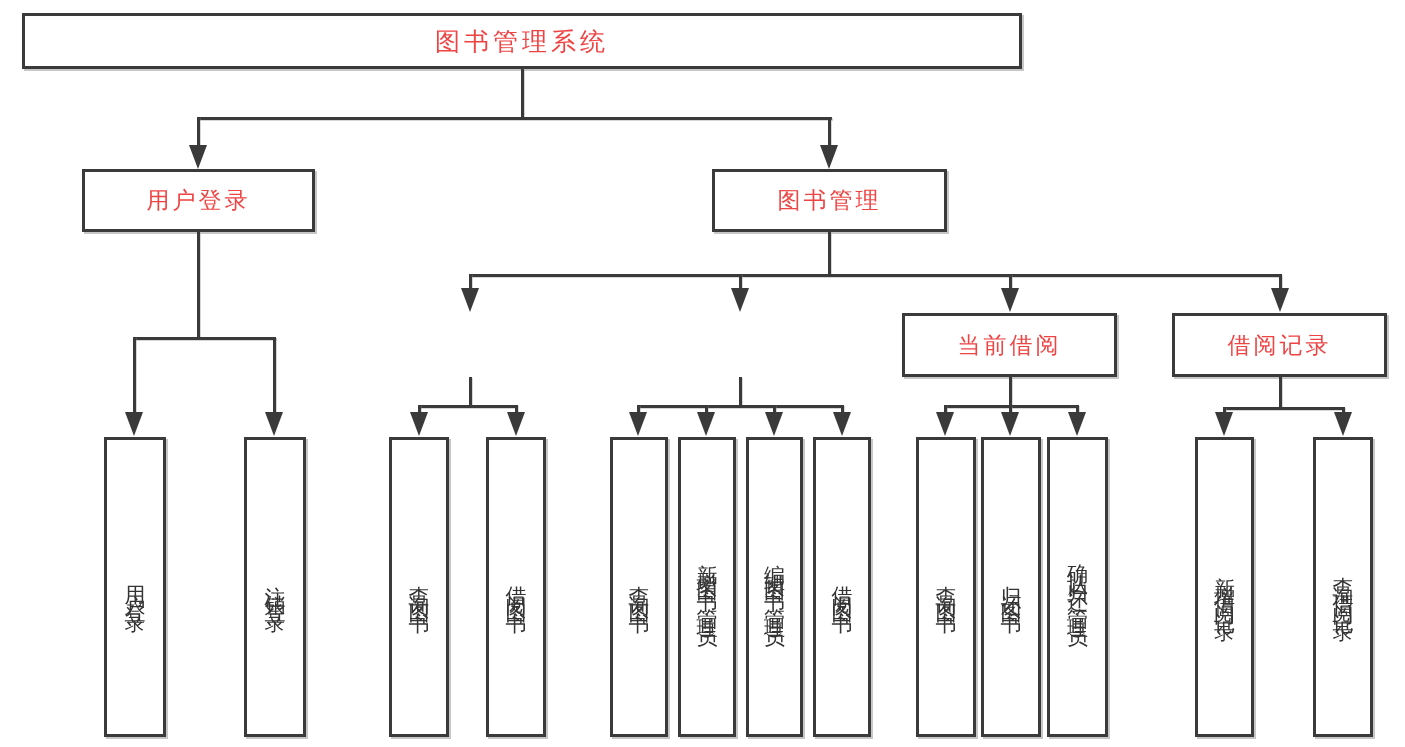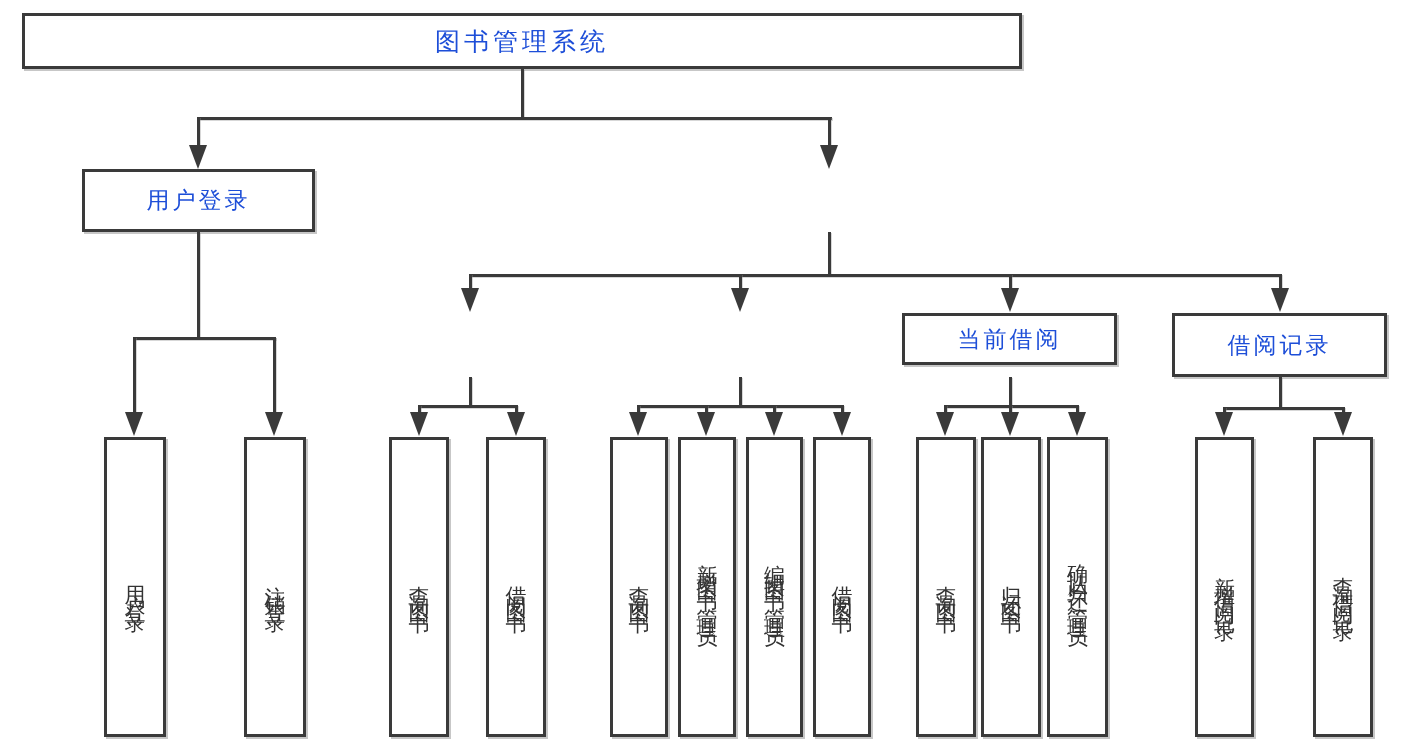--- a/index.html
+++ b/index.html
@@ -20,21 +20,21 @@
     display: flex;
     align-items: center;
     justify-content: center;
     color: #333333;
     box-shadow: 2px 2px 0 rgba(130,130,130,0.45);
   }
   .h-label {
     font-size: 23px;
     letter-spacing: 3px;
     white-space: nowrap;
-    color: #1d4ed8;
+    color: #ef4444;
     text-align: center;
   }
   .root-label { font-size: 25px; letter-spacing: 4px; }
   .v-label {
     writing-mode: vertical-rl;
     font-size: 21px;
     letter-spacing: 9px;
     color: #333333;
     white-space: nowrap;
   }
@@ -70,40 +70,43 @@
   <div class="vline" style="left:521px; top:69px; height:48px;"></div>
   <div class="hline" style="left:197px; top:117px; width:635px;"></div>
   <div class="vline" style="left:197px; top:117px; height:31px;"></div>
   <div class="arrow" style="left:189px; top:145px;"></div>
   <div class="vline" style="left:828px; top:117px; height:31px;"></div>
   <div class="arrow" style="left:820px; top:145px;"></div>
 
   <div class="box" style="left:82px; top:169px; width:233px; height:63px;">
     <span class="h-label">用户登录</span>
   </div>
+  <div class="box" style="left:712px; top:169px; width:235px; height:63px;">
+    <span class="h-label">图书管理</span>
+  </div>
 
   <div class="vline" style="left:197px; top:232px; height:105px;"></div>
   <div class="hline" style="left:133px; top:337px; width:143px;"></div>
   <div class="vline" style="left:133px; top:337px; height:77px;"></div>
   <div class="arrow" style="left:125px; top:412px;"></div>
   <div class="vline" style="left:273px; top:337px; height:77px;"></div>
   <div class="arrow" style="left:265px; top:412px;"></div>
 
   <div class="vline" style="left:828px; top:232px; height:42px;"></div>
   <div class="hline" style="left:469px; top:274px; width:812px;"></div>
   <div class="vline" style="left:469px; top:274px; height:16px;"></div>
   <div class="arrow" style="left:461px; top:288px;"></div>
   <div class="vline" style="left:739px; top:274px; height:16px;"></div>
   <div class="arrow" style="left:731px; top:288px;"></div>
   <div class="vline" style="left:1009px; top:274px; height:16px;"></div>
   <div class="arrow" style="left:1001px; top:288px;"></div>
   <div class="vline" style="left:1279px; top:274px; height:16px;"></div>
   <div class="arrow" style="left:1271px; top:288px;"></div>
 
-  <div class="box" style="left:902px; top:313px; width:215px; height:52px;">
+  <div class="box" style="left:902px; top:313px; width:215px; height:64px;">
     <span class="h-label">当前借阅</span>
   </div>
   <div class="box" style="left:1172px; top:313px; width:215px; height:64px;">
     <span class="h-label">借阅记录</span>
   </div>
 
   <div class="vline" style="left:469px; top:377px; height:28px;"></div>
   <div class="hline" style="left:418px; top:405px; width:99px;"></div>
   <div class="vline" style="left:418px; top:405px; height:9px;"></div>
   <div class="arrow" style="left:410px; top:412px;"></div>

